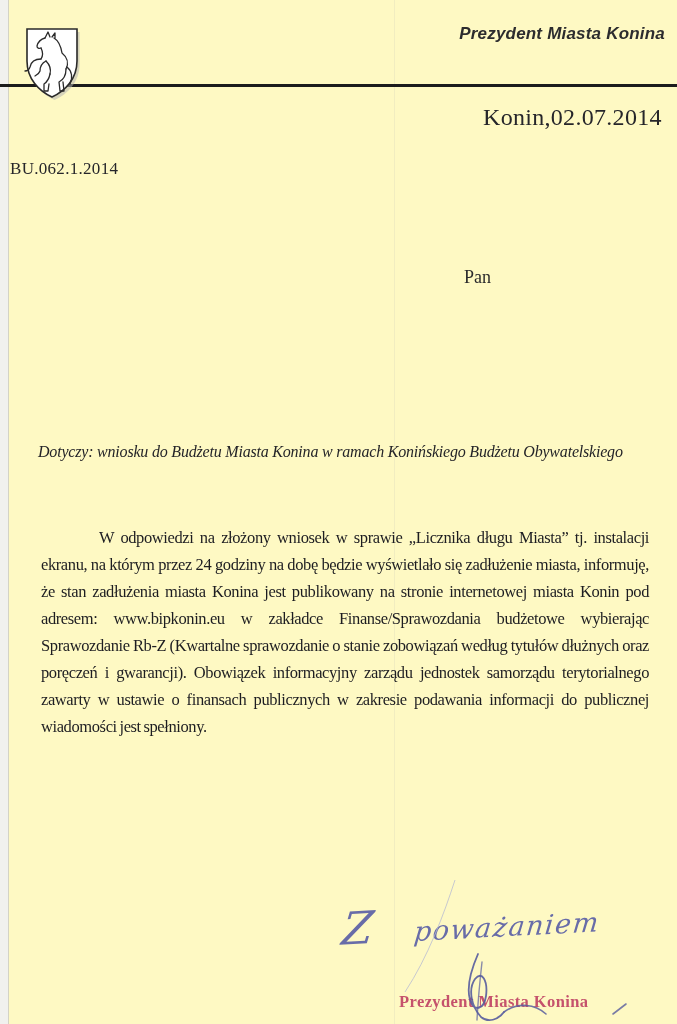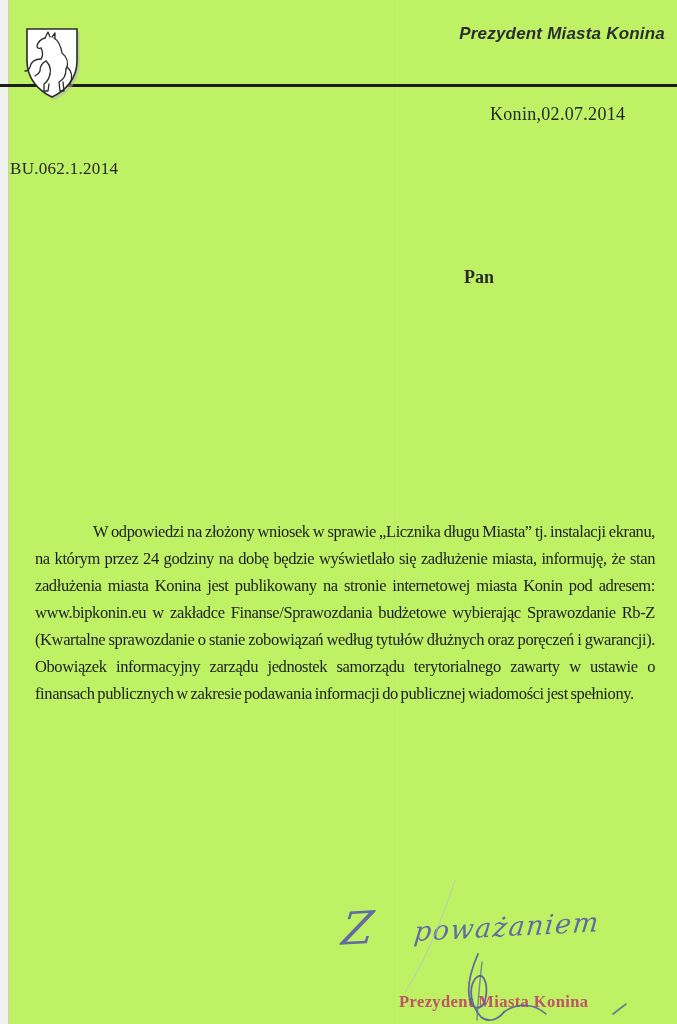--- a/index.html
+++ b/index.html
@@ -1,19 +1,19 @@
 <!DOCTYPE html>
 <html><head>
 <meta charset="utf-8">
 <style>
   html,body{margin:0;padding:0;background:#d9d9d9;}
   .page{
     position:relative;
     width:677px;height:1024px;
-    background:#bef264;
+    background:#fef9c3;
     overflow:hidden;
     font-family:"Liberation Serif", serif;
     color:#1e1e20;
     box-shadow:0 0 4px rgba(0,0,0,.3);
     margin:0 auto;
   }
   
   .scan-edge-left{
     position:absolute;left:8px;top:0;width:1px;height:1024px;
     background:#c9c9c6;opacity:.8;
@@ -40,44 +40,43 @@
     white-space:nowrap;
   }
   .address-line{
     position:absolute;top:64px;right:9px;
     font-family:"Liberation Sans", sans-serif;
     font-size:10.5px;color:#39393b;letter-spacing:-0.1px;
     white-space:nowrap;
   }
   .date-line{
     position:absolute;top:104px;left:483px;
-    font-size:18px;color:#26262a;letter-spacing:.3px;
+    font-size:24px;color:#26262a;letter-spacing:.3px;
     white-space:nowrap;
-    margin-left:7px;
   }
   .reference-number{
     position:absolute;top:159px;left:10px;
     font-size:17px;color:#26262a;letter-spacing:.3px;
   }
   .addressee{
     position:absolute;top:267px;left:464px;
-    font-size:18px;font-weight:bold;color:#2a2a2c;
+    font-size:18px;font-weight:normal;color:#2a2a2c;
   }
   .subject-line{
     position:absolute;top:443px;left:38px;width:615px;
     font-size:16px;font-style:italic;color:#242428;
     letter-spacing:-0.2px;white-space:nowrap;
   }
   .body-block{
     position:absolute;top:518px;left:35px;width:620px;
     font-size:16.5px;line-height:27px;
     letter-spacing:-0.4px;word-spacing:-1px;
     text-align:justify;color:#1d1d21;
   }
-  .body-block p{margin:0;}
+  .body-block p{margin:6px;}
   .body-block p.indent-large{text-indent:58px;}
   .body-block p.indent-small{text-indent:16px;}
   
   .handwritten-closing{
     position:absolute;top:896px;left:342px;
     font-family:"DejaVu Serif", serif;
     font-style:italic;font-size:27px;color:#5c61a6;
     transform:rotate(-3deg) skewX(-9deg);
     word-spacing:30px;letter-spacing:1.5px;
     white-space:nowrap;opacity:.92;
@@ -120,20 +119,21 @@
     </svg>
   </div>
 
   <div class="sender-title">Prezydent Miasta Konina</div>
   <div class="date-line">Konin,02.07.2014</div>
 
   <div class="reference-number">BU.062.1.2014</div>
 
   <div class="addressee">Pan</div>
 
+  <div class="subject-line">Dotyczy: wniosku do Budżetu Miasta Konina w ramach Konińskiego Budżetu Obywatelskiego</div>
 
   <div class="body-block">
     <p class="indent-large">W odpowiedzi na złożony wniosek w sprawie „Licznika długu Miasta” tj. instalacji ekranu, na którym przez 24 godziny na dobę będzie wyświetlało się zadłużenie miasta, informuję, że stan zadłużenia miasta Konina jest publikowany na stronie internetowej miasta Konin pod adresem: www.bipkonin.eu w zakładce Finanse/Sprawozdania budżetowe wybierając Sprawozdanie Rb-Z (Kwartalne sprawozdanie o stanie zobowiązań według tytułów dłużnych oraz poręczeń i gwarancji). Obowiązek informacyjny zarządu jednostek samorządu terytorialnego zawarty w ustawie o finansach publicznych w zakresie podawania informacji do publicznej wiadomości jest spełniony.</p>
   </div>
 
   <div class="handwritten-closing">Z poważaniem</div>
 
   <div class="stamp-text">Prezydent Miasta Konina</div>
 
   <div class="signature-strokes">

